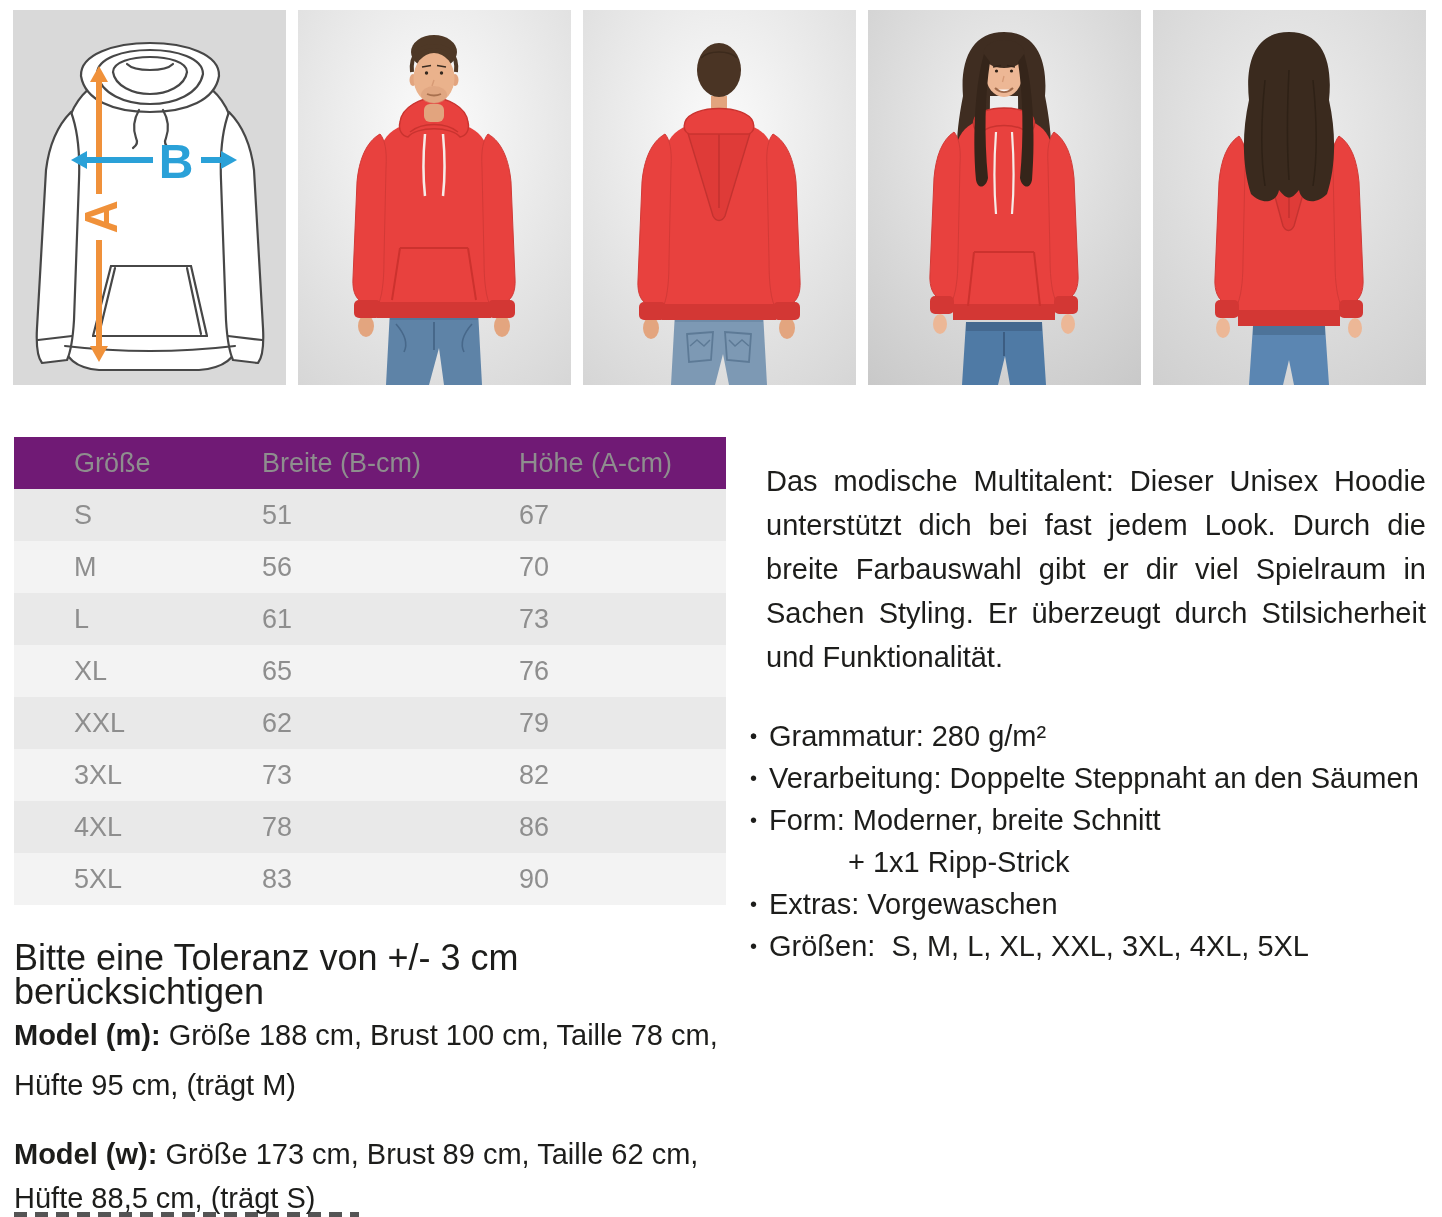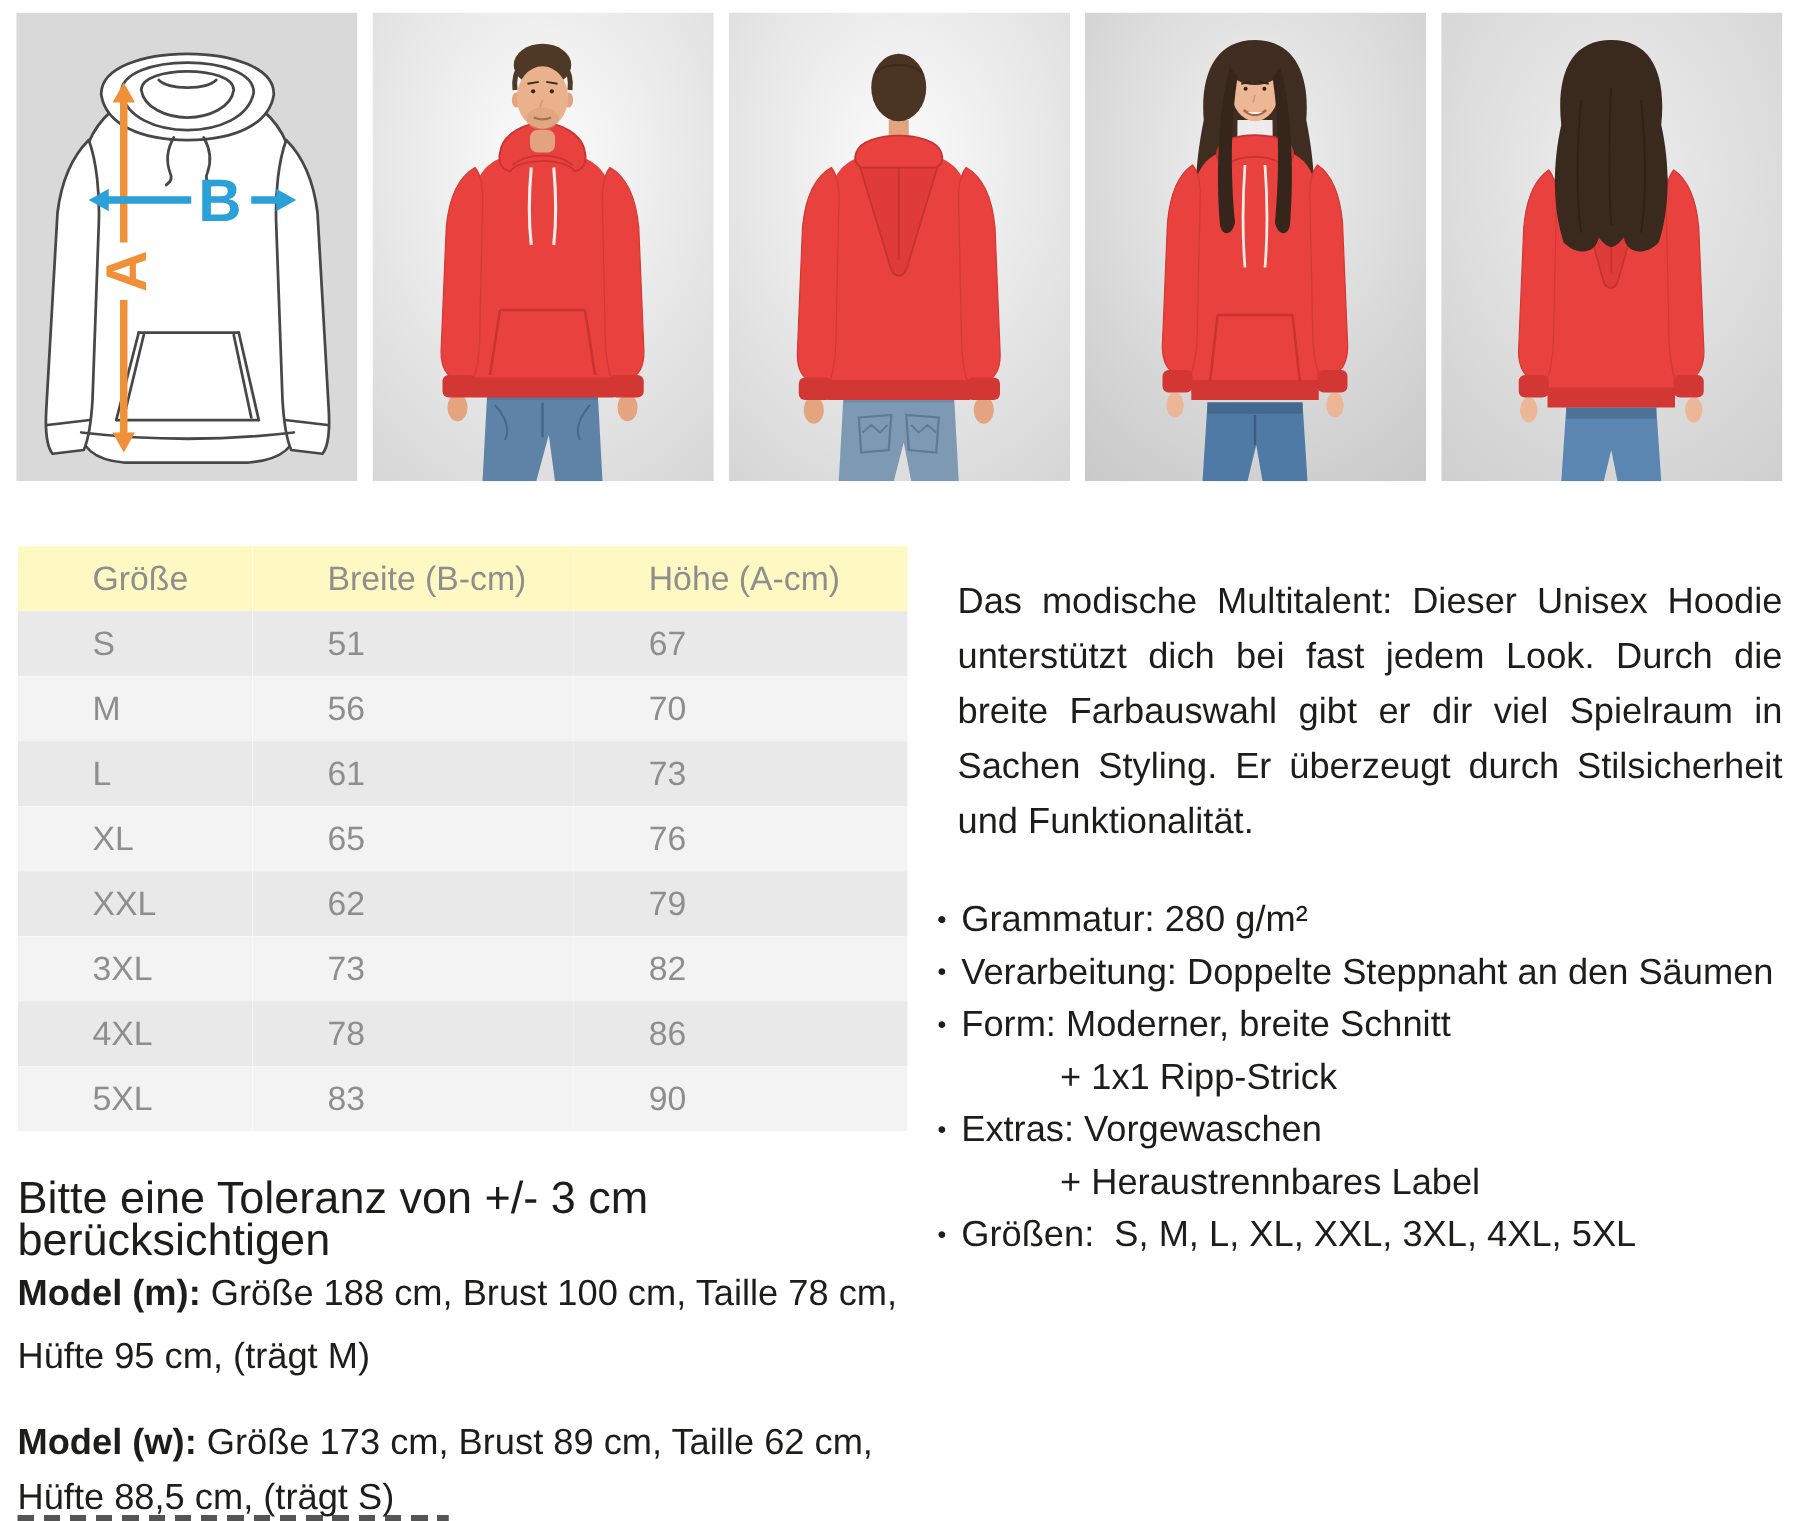--- a/index.html
+++ b/index.html
@@ -7,21 +7,21 @@
         font-family:"Liberation Sans",sans-serif;color:#1d1d1b;}
   
   .panels{position:absolute;left:13px;top:10px;display:flex;gap:12px;}
   .panel{width:273px;height:375px;margin:0;padding:0;}
   .panel svg{display:block;width:273px;height:375px;}
   
   .size-table{position:absolute;left:14px;top:437px;width:712px;border-collapse:collapse;
               table-layout:fixed;font-size:27px;color:#8e8e8e;}
   .size-table th{font-weight:normal;text-align:left;}
   .size-table th,.size-table td{height:52px;padding:0 0 0 60px;vertical-align:middle;overflow:hidden;}
-  .size-table thead tr{background:#fef9c3;}
+  .size-table thead tr{background:#701a75;}
   .size-table tbody tr:nth-child(odd){background:#e9e9e9;}
   .size-table tbody tr:nth-child(even){background:#f3f3f3;}
   
   .tolerance{position:absolute;left:14px;top:941px;width:700px;margin:0;font-size:36px;line-height:34px;}
   .model-note{position:absolute;left:14px;width:706px;margin:0;font-size:29px;}
   .model-note b{font-weight:bold;}
   #model-m{top:1010px;line-height:50px;}
   #model-w{top:1132px;line-height:44px;}
   
   .desc{position:absolute;left:750px;top:443px;width:692px;font-size:29px;}
@@ -323,20 +323,19 @@
 
   <div class="desc">
     <p class="desc-intro">Das modische Multitalent: Dieser Unisex Hoodie unterstützt dich bei fast jedem Look. Durch die breite Farbauswahl gibt er dir viel Spielraum in Sachen Styling. Er überzeugt durch Stilsicherheit und Funktionalität.</p>
     <ul class="features" id="feature-list">
         <li class="feat"><span class="dot">•</span></li>
         <li class="feat"><span class="dot">•</span><span class="btxt">Grammatur: 280 g/m²</span></li>
         <li class="feat"><span class="dot">•</span><span class="btxt">Verarbeitung: Doppelte Steppnaht an den Säumen</span></li>
         <li class="feat"><span class="dot">•</span><span class="btxt">Form: Moderner, breite Schnitt</span></li>
         <li class="feat sub"><span class="btxt">+ 1x1 Ripp-Strick</span></li>
         <li class="feat"><span class="dot">•</span><span class="btxt">Extras: Vorgewaschen</span></li>
-        <li class="feat sub"><span class="btxt">+ Heraustrennbares Label</span></li>
         <li class="feat"><span class="dot">•</span><span class="btxt">Größen:  S, M, L, XL, XXL, 3XL, 4XL, 5XL</span></li>
       </ul>
   </div>
 
   <div class="cutoff"></div>
 
 </div>
 
 </body></html>

